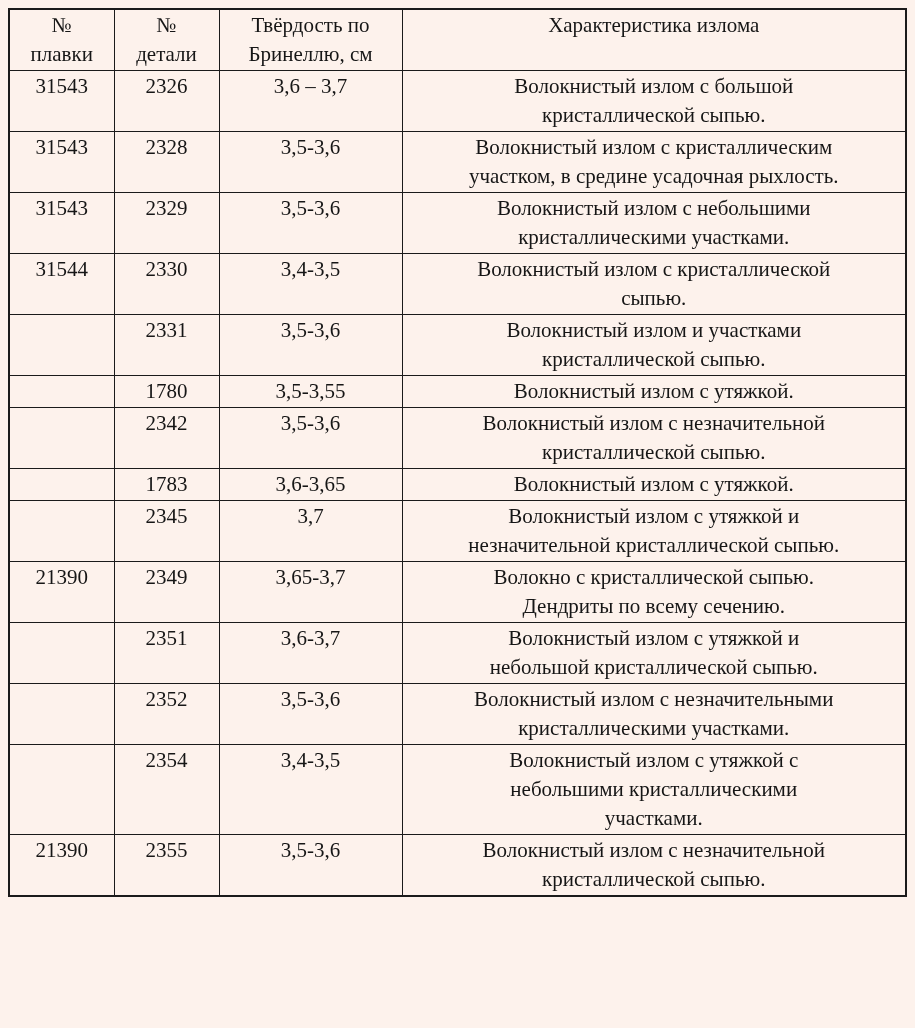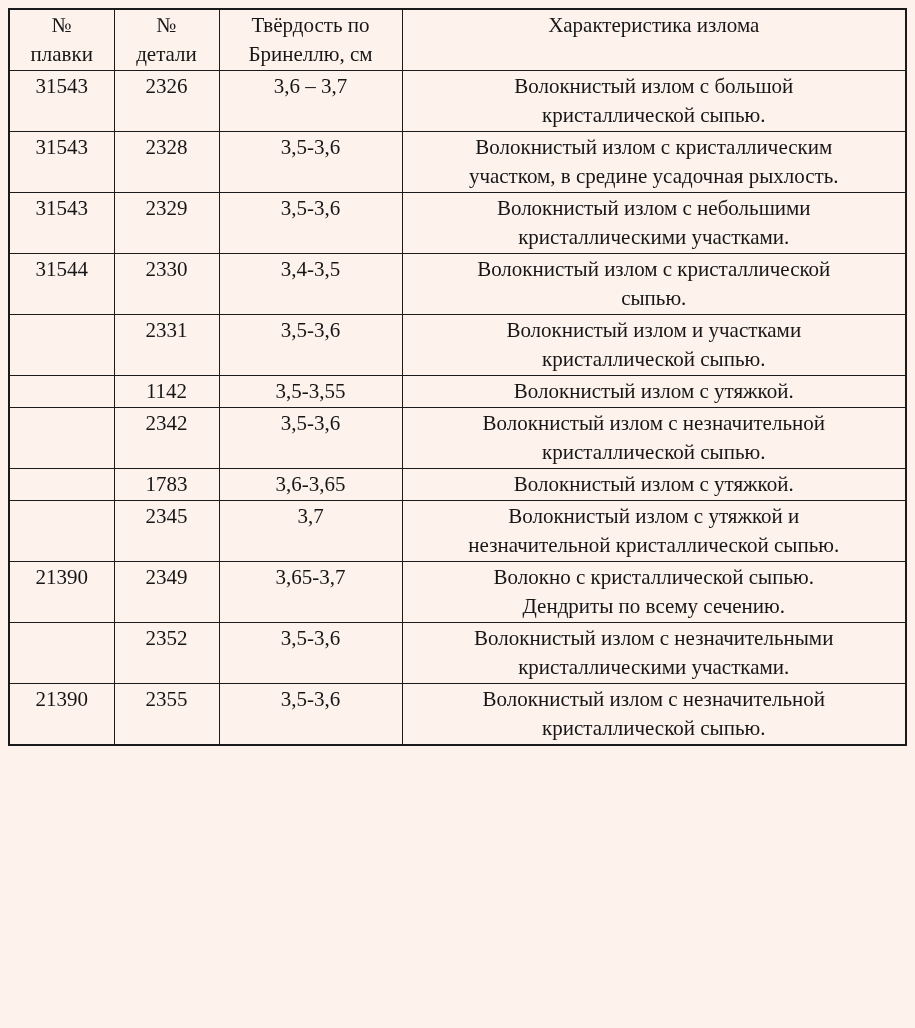--- a/index.html
+++ b/index.html
@@ -93,21 +93,21 @@
       </tr>
       <tr>
         <td></td>
         <td>2331</td>
         <td>3,5-3,6</td>
         <td>Волокнистый излом и участками
 кристаллической сыпью.</td>
       </tr>
       <tr>
         <td></td>
-        <td>1142</td>
+        <td>1780</td>
         <td>3,5-3,55</td>
         <td>Волокнистый излом с утяжкой.</td>
       </tr>
       <tr>
         <td></td>
         <td>2342</td>
         <td>3,5-3,6</td>
         <td>Волокнистый излом с незначительной
 кристаллической сыпью.</td>
       </tr>
@@ -126,24 +126,39 @@
       </tr>
       <tr>
         <td>21390</td>
         <td>2349</td>
         <td>3,65-3,7</td>
         <td>Волокно с кристаллической сыпью.
 Дендриты по всему сечению.</td>
       </tr>
       <tr>
         <td></td>
+        <td>2351</td>
+        <td>3,6-3,7</td>
+        <td>Волокнистый излом с утяжкой и
+небольшой кристаллической сыпью.</td>
+      </tr>
+      <tr>
+        <td></td>
         <td>2352</td>
         <td>3,5-3,6</td>
         <td>Волокнистый излом с незначительными
 кристаллическими участками.</td>
+      </tr>
+      <tr>
+        <td></td>
+        <td>2354</td>
+        <td>3,4-3,5</td>
+        <td>Волокнистый излом с утяжкой с
+небольшими кристаллическими
+участками.</td>
       </tr>
       <tr>
         <td>21390</td>
         <td>2355</td>
         <td>3,5-3,6</td>
         <td>Волокнистый излом с незначительной
 кристаллической сыпью.</td>
       </tr>
     </tbody>
 </table>

